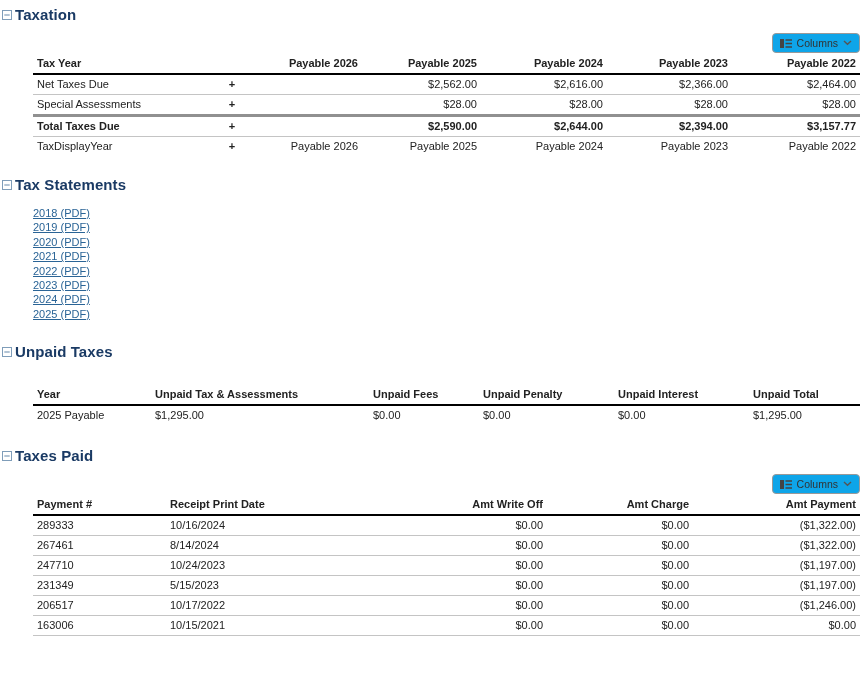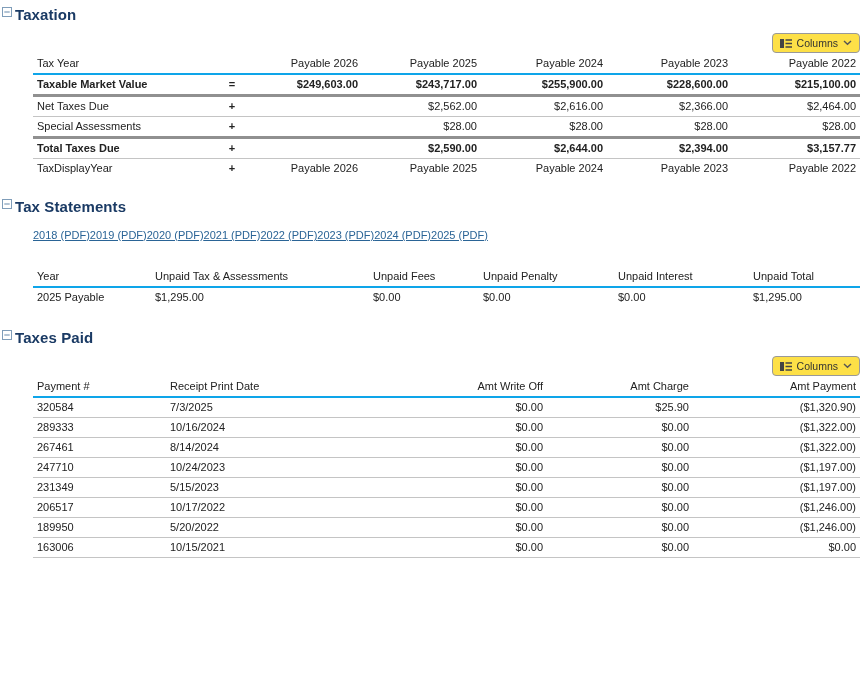--- a/index.html
+++ b/index.html
@@ -6,57 +6,57 @@
   html, body { margin: 0; padding: 0; }
   body {
     width: 867px; height: 695px; overflow: hidden;
     background: #ffffff;
     font-family: "Liberation Sans", sans-serif;
     font-size: 11px; color: #222;
   }
   .page { padding: 6px 7px 0 2px; }
 
   
-  .section-header { display: flex; align-items: flex-start; gap: 3px; }
+  .section-header { display: flex; align-items: center; gap: 3px; }
   .section-title {
     margin: 0; font-size: 15px; font-weight: bold; color: #1a3a64;
     font-family: "Liberation Sans", sans-serif; letter-spacing: 0.1px;
   }
   .collapse-icon { display: inline-flex; cursor: pointer; margin-top: 1px; }
 
   .indent { margin-left: 31px; width: 827px; }
 
   
   .toolbar { display: flex; justify-content: flex-end; margin: 10px 0 1px 0; }
   .columns-btn {
     display: inline-flex; align-items: center; gap: 5px;
-    background: #fde047; border: 1px solid #999; border-radius: 4px;
+    background: #0ea5e9; border: 1px solid #999; border-radius: 4px;
     padding: 3px 7px; font-size: 10.5px; color: #333; cursor: pointer;
     font-family: "Liberation Sans", sans-serif;
   }
   .columns-btn .glyph { display: inline-flex; }
 
   
   table { border-collapse: collapse; width: 827px; table-layout: fixed; }
   th, td {
     padding: 3px 4px; line-height: 13px; overflow: hidden;
     white-space: nowrap; text-overflow: ellipsis;
   }
-  thead th { font-weight: normal; text-align: left; border-bottom: 2px solid #0ea5e9; }
+  thead th { font-weight: bold; text-align: left; border-bottom: 2px solid #000000; }
   tbody tr { border-bottom: 1px solid #c4c4c4; }
   .r { text-align: right; }
   .c { text-align: center; }
   .op { font-weight: bold; }
   .bold-row td { font-weight: bold; }
   tr.sep-below { border-bottom: 3px solid #909090; }
   .tax-table tbody tr:last-child { border-bottom: none; }
   .unpaid-table tbody tr { border-bottom: none; }
 
   
-  .pdf-links { margin: 13px 0 0 31px; display: flex; flex-direction: row; }
+  .pdf-links { margin: 13px 0 0 31px; display: flex; flex-direction: column; }
   .pdf-links a {
     color: #2a6496; text-decoration: underline; line-height: 14.4px;
     width: max-content; cursor: pointer;
   }
 
   .gap-t20 { margin-top: 20px; }
   .gap-t22 { margin-top: 22px; }
   .tbl-t12 { margin-top: 25px; }
 </style>
 </head>
@@ -110,29 +110,20 @@
             <th>Tax Year</th>
             <th></th>
             <th class="r">Payable 2026</th>
             <th class="r">Payable 2025</th>
             <th class="r">Payable 2024</th>
             <th class="r">Payable 2023</th>
             <th class="r">Payable 2022</th>
           </tr>
         </thead>
         <tbody>
-          <tr class="bold-row sep-below">
-            <td>Taxable Market Value</td>
-            <td class="c op">=</td>
-            <td class="r">$249,603.00</td>
-            <td class="r">$243,717.00</td>
-            <td class="r">$255,900.00</td>
-            <td class="r">$228,600.00</td>
-            <td class="r">$215,100.00</td>
-          </tr>
           <tr>
             <td>Net Taxes Due</td>
             <td class="c op">+</td>
             <td class="r"></td>
             <td class="r">$2,562.00</td>
             <td class="r">$2,616.00</td>
             <td class="r">$2,366.00</td>
             <td class="r">$2,464.00</td>
           </tr>
           <tr class="sep-below">
@@ -183,20 +174,29 @@
       <a>2020 (PDF)</a>
       <a>2021 (PDF)</a>
       <a>2022 (PDF)</a>
       <a>2023 (PDF)</a>
       <a>2024 (PDF)</a>
       <a>2025 (PDF)</a>
     </div>
   </div>
 
   <div class="gap-t22">
+    <div class="section-header">
+      <span class="collapse-icon">
+        <svg width="10" height="10" viewBox="0 0 10 10">
+            <rect x="0.5" y="0.5" width="9" height="9" fill="none" stroke="#7f9db9" stroke-width="1"></rect>
+            <line x1="2.3" y1="5" x2="7.7" y2="5" stroke="#7f9db9" stroke-width="1.2"></line>
+          </svg>
+      </span>
+      <h2 class="section-title">Unpaid Taxes</h2>
+    </div>
     <div class="indent tbl-t12">
       <table class="unpaid-table">
         <colgroup>
             <col style="width:118px">
             <col style="width:218px">
             <col style="width:110px">
             <col style="width:135px">
             <col style="width:135px">
             <col style="width:111px">
           </colgroup>
@@ -267,27 +267,20 @@
           <tr>
             <th>Payment #</th>
             <th>Receipt Print Date</th>
             <th class="r">Amt Write Off</th>
             <th class="r">Amt Charge</th>
             <th class="r">Amt Payment</th>
           </tr>
         </thead>
         <tbody>
           <tr>
-            <td>320584</td>
-            <td>7/3/2025</td>
-            <td class="r">$0.00</td>
-            <td class="r">$25.90</td>
-            <td class="r">($1,320.90)</td>
-          </tr>
-          <tr>
             <td>289333</td>
             <td>10/16/2024</td>
             <td class="r">$0.00</td>
             <td class="r">$0.00</td>
             <td class="r">($1,322.00)</td>
           </tr>
           <tr>
             <td>267461</td>
             <td>8/14/2024</td>
             <td class="r">$0.00</td>
@@ -309,27 +302,20 @@
             <td class="r">($1,197.00)</td>
           </tr>
           <tr>
             <td>206517</td>
             <td>10/17/2022</td>
             <td class="r">$0.00</td>
             <td class="r">$0.00</td>
             <td class="r">($1,246.00)</td>
           </tr>
           <tr>
-            <td>189950</td>
-            <td>5/20/2022</td>
-            <td class="r">$0.00</td>
-            <td class="r">$0.00</td>
-            <td class="r">($1,246.00)</td>
-          </tr>
-          <tr>
             <td>163006</td>
             <td>10/15/2021</td>
             <td class="r">$0.00</td>
             <td class="r">$0.00</td>
             <td class="r">$0.00</td>
           </tr>
 
         </tbody>
       </table>
     </div>

